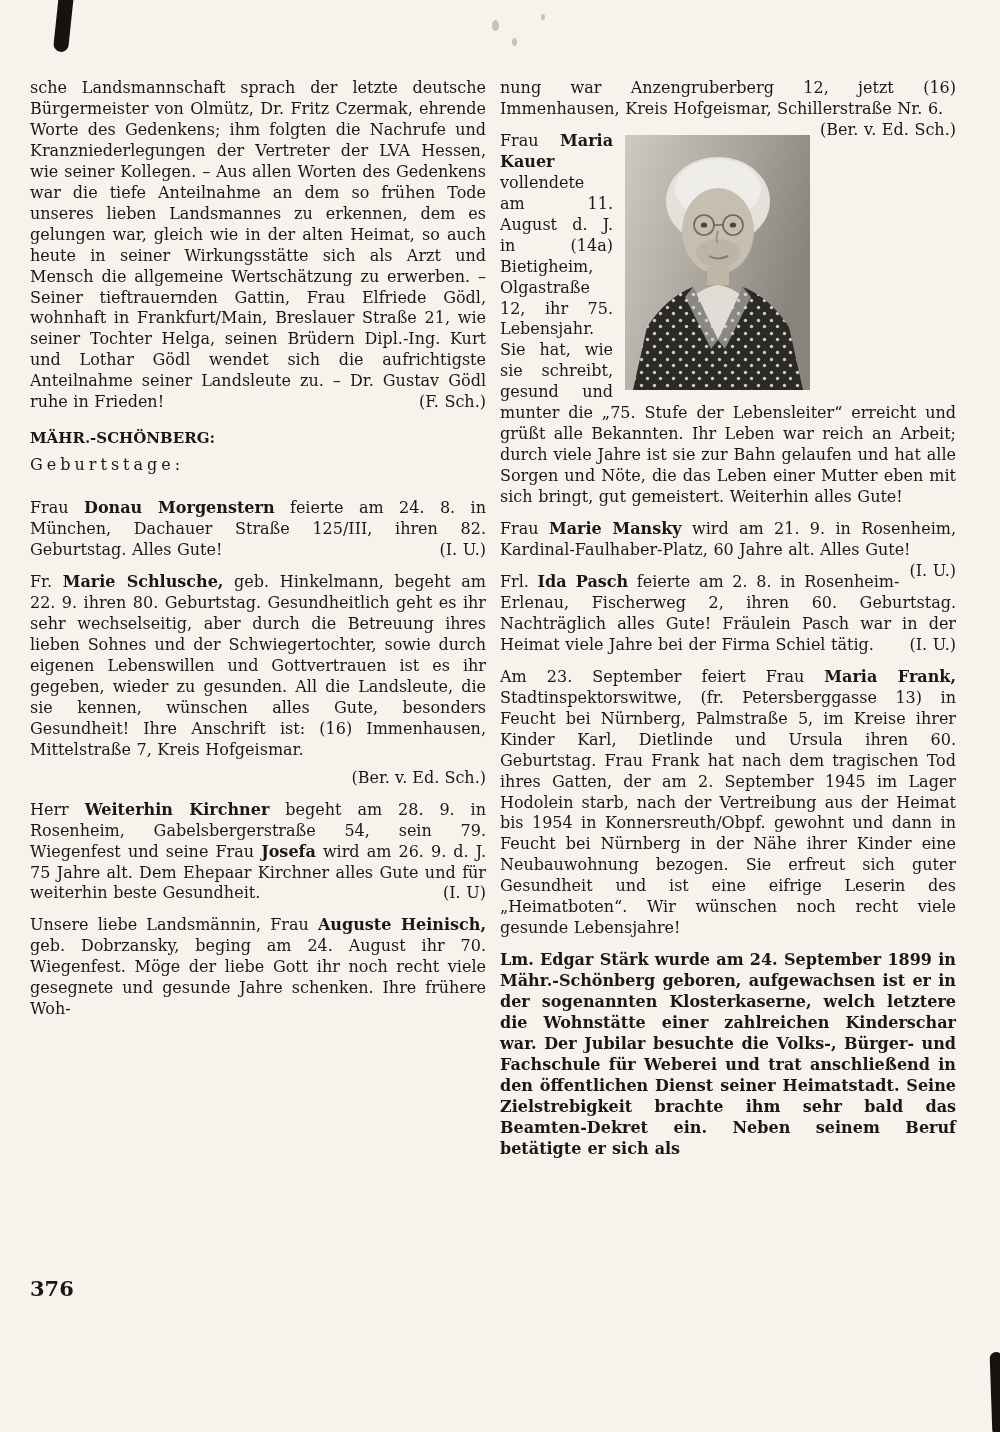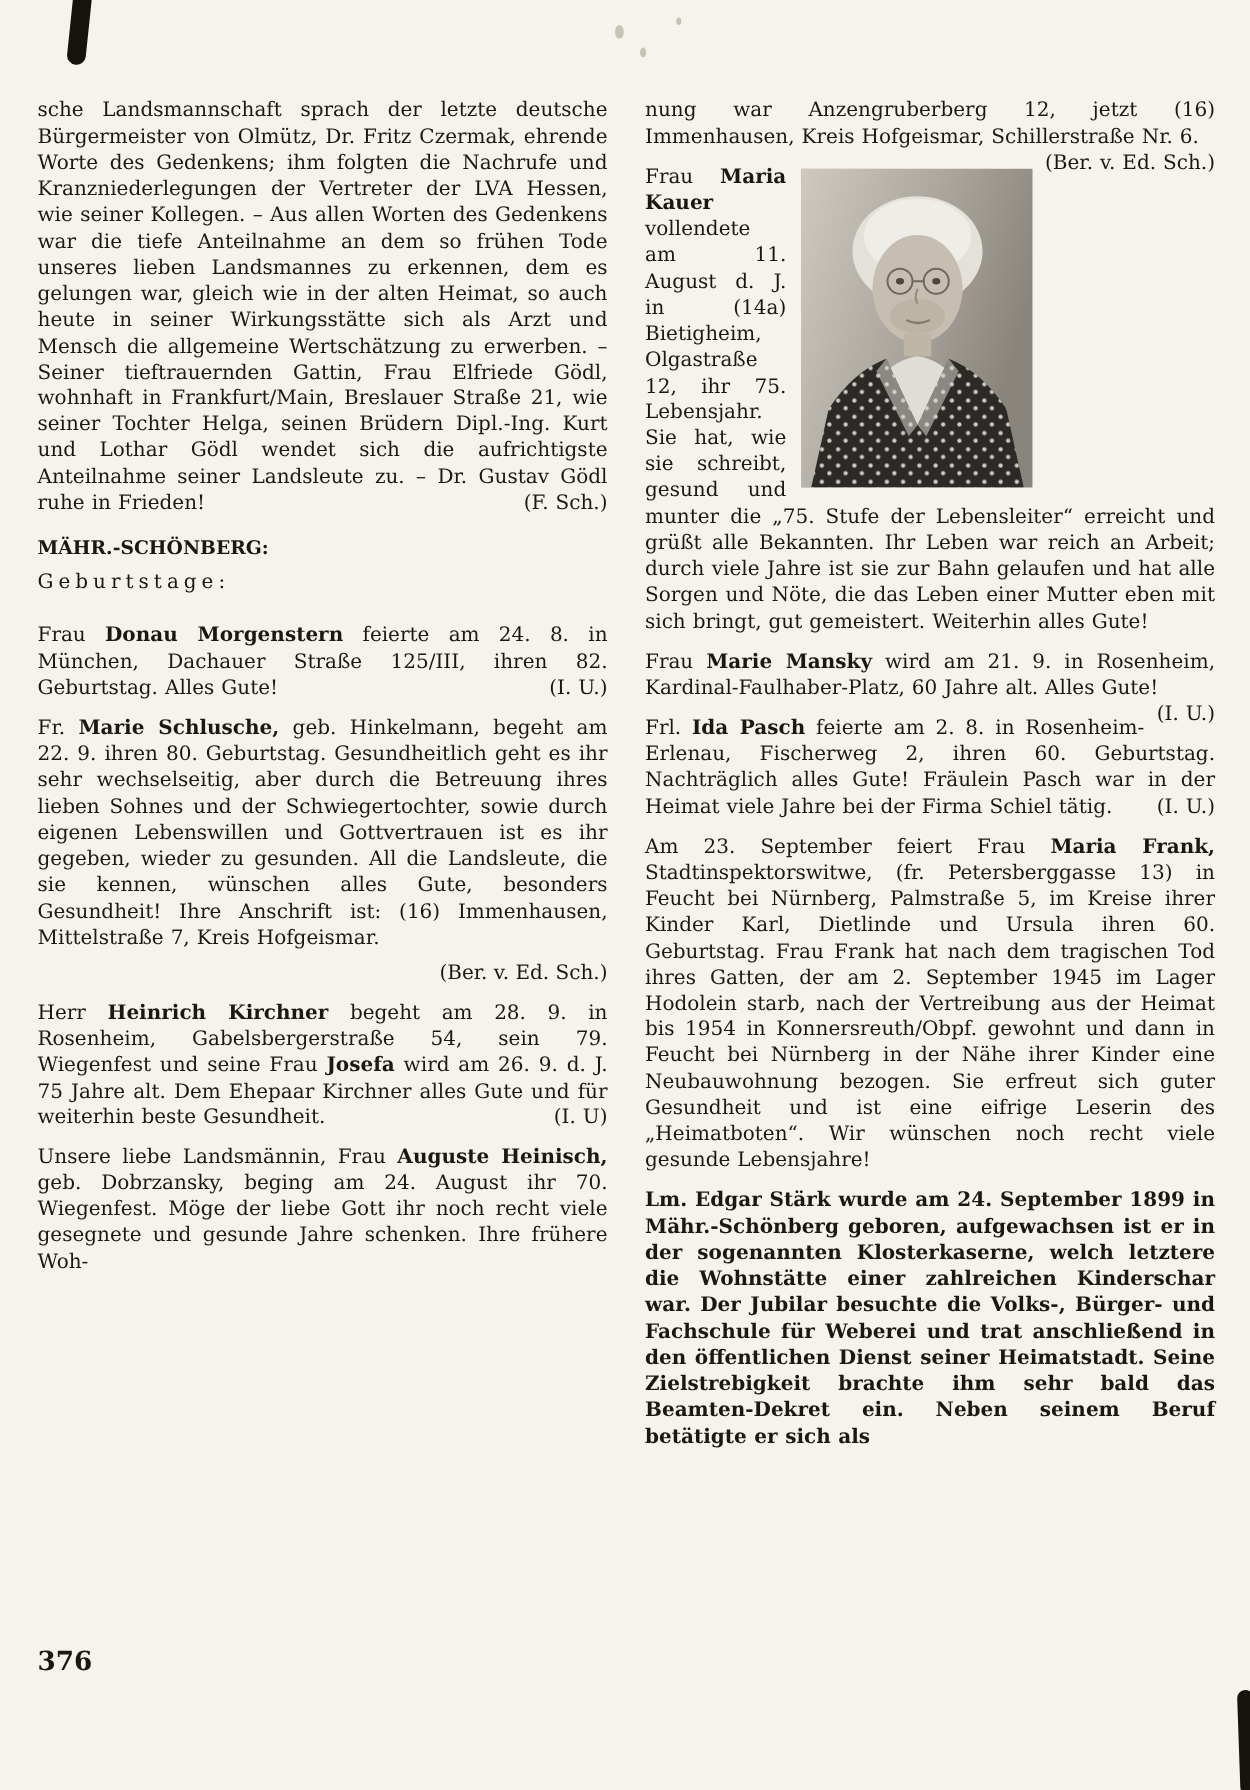--- a/index.html
+++ b/index.html
@@ -5,21 +5,21 @@
   html,body { margin:0; padding:0; }
   body {
     width:1000px; height:1432px;
     background:#f5f3ec;
     font-family:"DejaVu Serif","Liberation Serif",serif;
     color:#1b1814;
     position:relative;
     overflow:hidden;
   }
   .page { position:absolute; inset:0; padding:78px 28px 0 30px; box-sizing:border-box; }
-  .cols { display:flex; gap:30px; }
+  .cols { display:flex; gap:14px; }
   .col { width:456px; }
   p.para {
     margin:0 0 11px 0;
     text-align:justify;
     font-size:16px;
     line-height:1.31;
     word-spacing:0.5px;
   }
   .b, b { font-weight:bold; }
   .attr { float:right; padding-left:10px; }
@@ -48,21 +48,21 @@
   }
   .photo {
     float:right;
     width:185px; height:255px;
     margin:4px 0 8px 12px;
     background:#b6b1a8;
   }
   .photo svg { display:block; width:100%; height:100%; }
   .page-number {
     position:absolute;
-    left:30px; top:1316px;
+    left:30px; top:1276px;
     font-weight:bold;
     font-size:21px;
   }
   
   .artifact { position:absolute; background:#16130f; }
   .artifact-top-left { left:56px; top:-8px; width:15px; height:60px; border-radius:8px; transform:rotate(6deg); }
   .artifact-bottom-right { right:-4px; top:1352px; width:13px; height:84px; border-radius:7px; transform:rotate(-2deg); }
   .speck { position:absolute; background:#c9c3b4; border-radius:50%; }
   .speck1 { left:492px; top:20px; width:7px; height:11px; }
   .speck2 { left:512px; top:38px; width:5px; height:8px; }
@@ -95,21 +95,21 @@
         <span><span>Frau </span><span class="b">Donau Morgenstern</span><span> feierte am 24. 8. in München, Dachauer Straße 125/III, ihren 82. Geburtstag. Alles Gute!</span></span>
         <span class="attr">(I. U.)</span>
       </p>
 
       <p class="para">
         <span><span>Fr. </span><span class="b">Marie Schlusche,</span><span> geb. Hinkelmann, begeht am 22. 9. ihren 80. Geburtstag. Gesundheitlich geht es ihr sehr wechselseitig, aber durch die Betreuung ihres lieben Sohnes und der Schwiegertochter, sowie durch eigenen Lebenswillen und Gottvertrauen ist es ihr gegeben, wieder zu gesunden. All die Landsleute, die sie kennen, wünschen alles Gute, besonders Gesundheit! Ihre Anschrift ist: (16) Immenhausen, Mittelstraße 7, Kreis Hofgeismar.</span></span>
       </p>
       <div class="credit-line">(Ber. v. Ed. Sch.)</div>
 
       <p class="para">
-        <span><span>Herr </span><span class="b">Heinrich Kirchner</span><span> begeht am 28. 9. in Rosenheim, Gabelsbergerstraße 54, sein 79. Wiegenfest und seine Frau </span><span class="b">Josefa</span><span> wird am 26. 9. d. J. 75 Jahre alt. Dem Ehepaar Kirchner alles Gute und für weiterhin beste Gesundheit.</span></span>
+        <span><span>Herr </span><span class="b">Weiterhin Kirchner</span><span> begeht am 28. 9. in Rosenheim, Gabelsbergerstraße 54, sein 79. Wiegenfest und seine Frau </span><span class="b">Josefa</span><span> wird am 26. 9. d. J. 75 Jahre alt. Dem Ehepaar Kirchner alles Gute und für weiterhin beste Gesundheit.</span></span>
         <span class="attr">(I. U)</span>
       </p>
 
 
       <p class="para">
         <span><span>Unsere liebe Landsmännin, Frau </span><span class="b">Auguste Heinisch,</span><span> geb. Dobrzansky, beging am 24. August ihr 70. Wiegenfest. Möge der liebe Gott ihr noch recht viele gesegnete und gesunde Jahre schenken. Ihre frühere Woh-</span></span>
       </p>
 
     </div>
 

